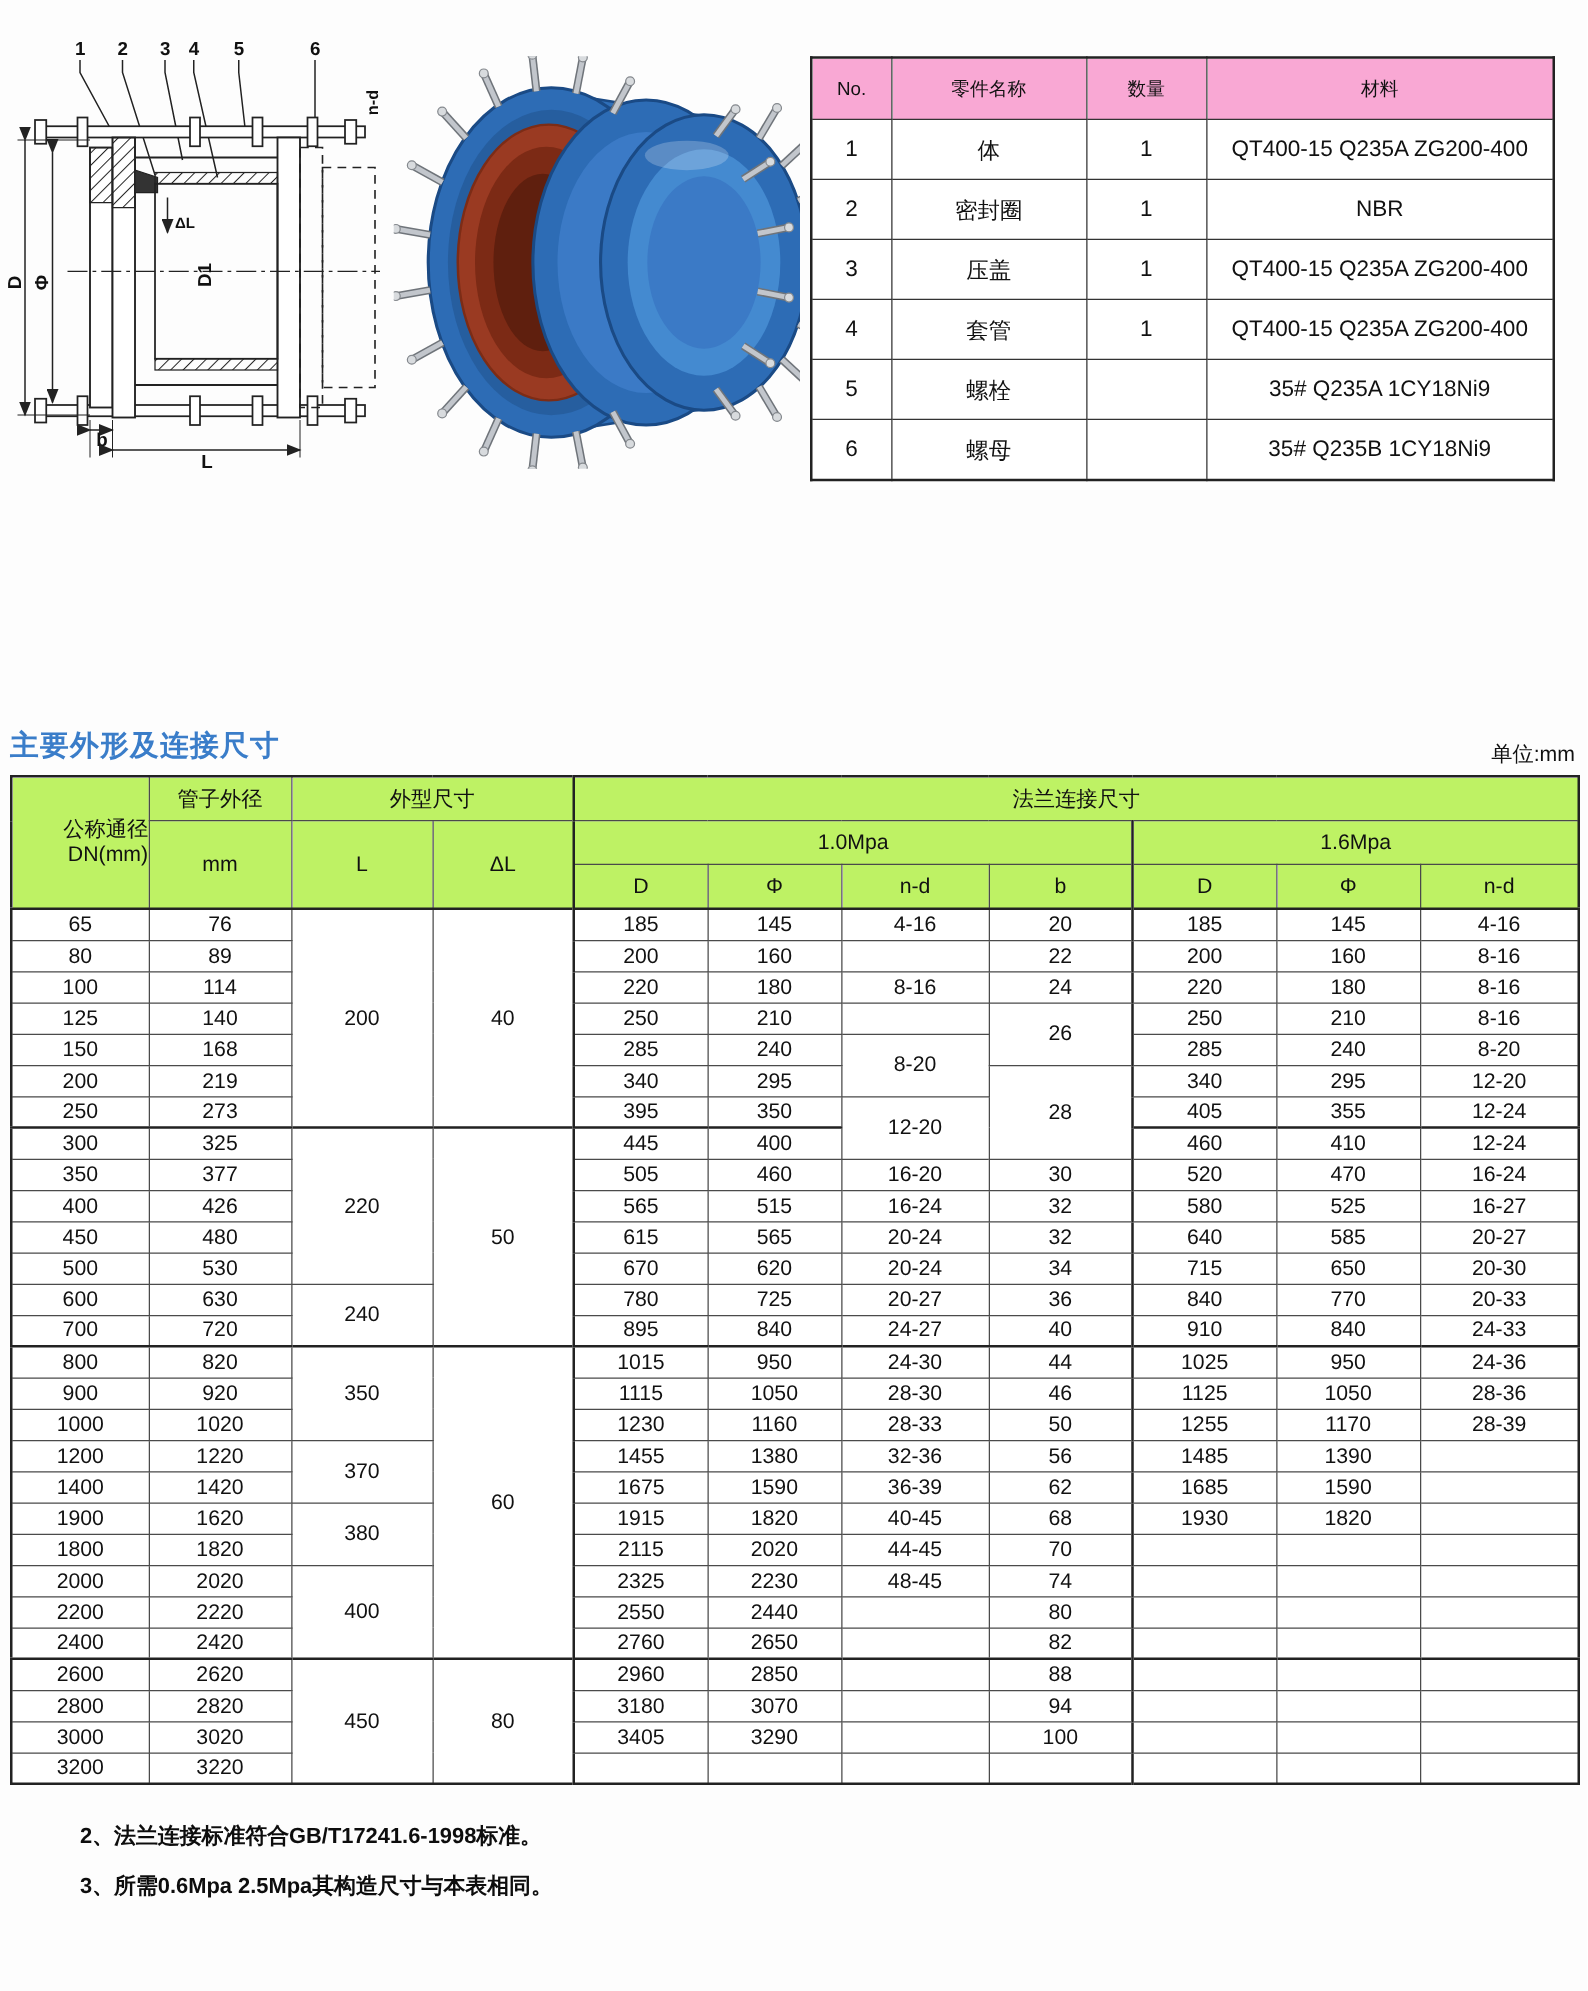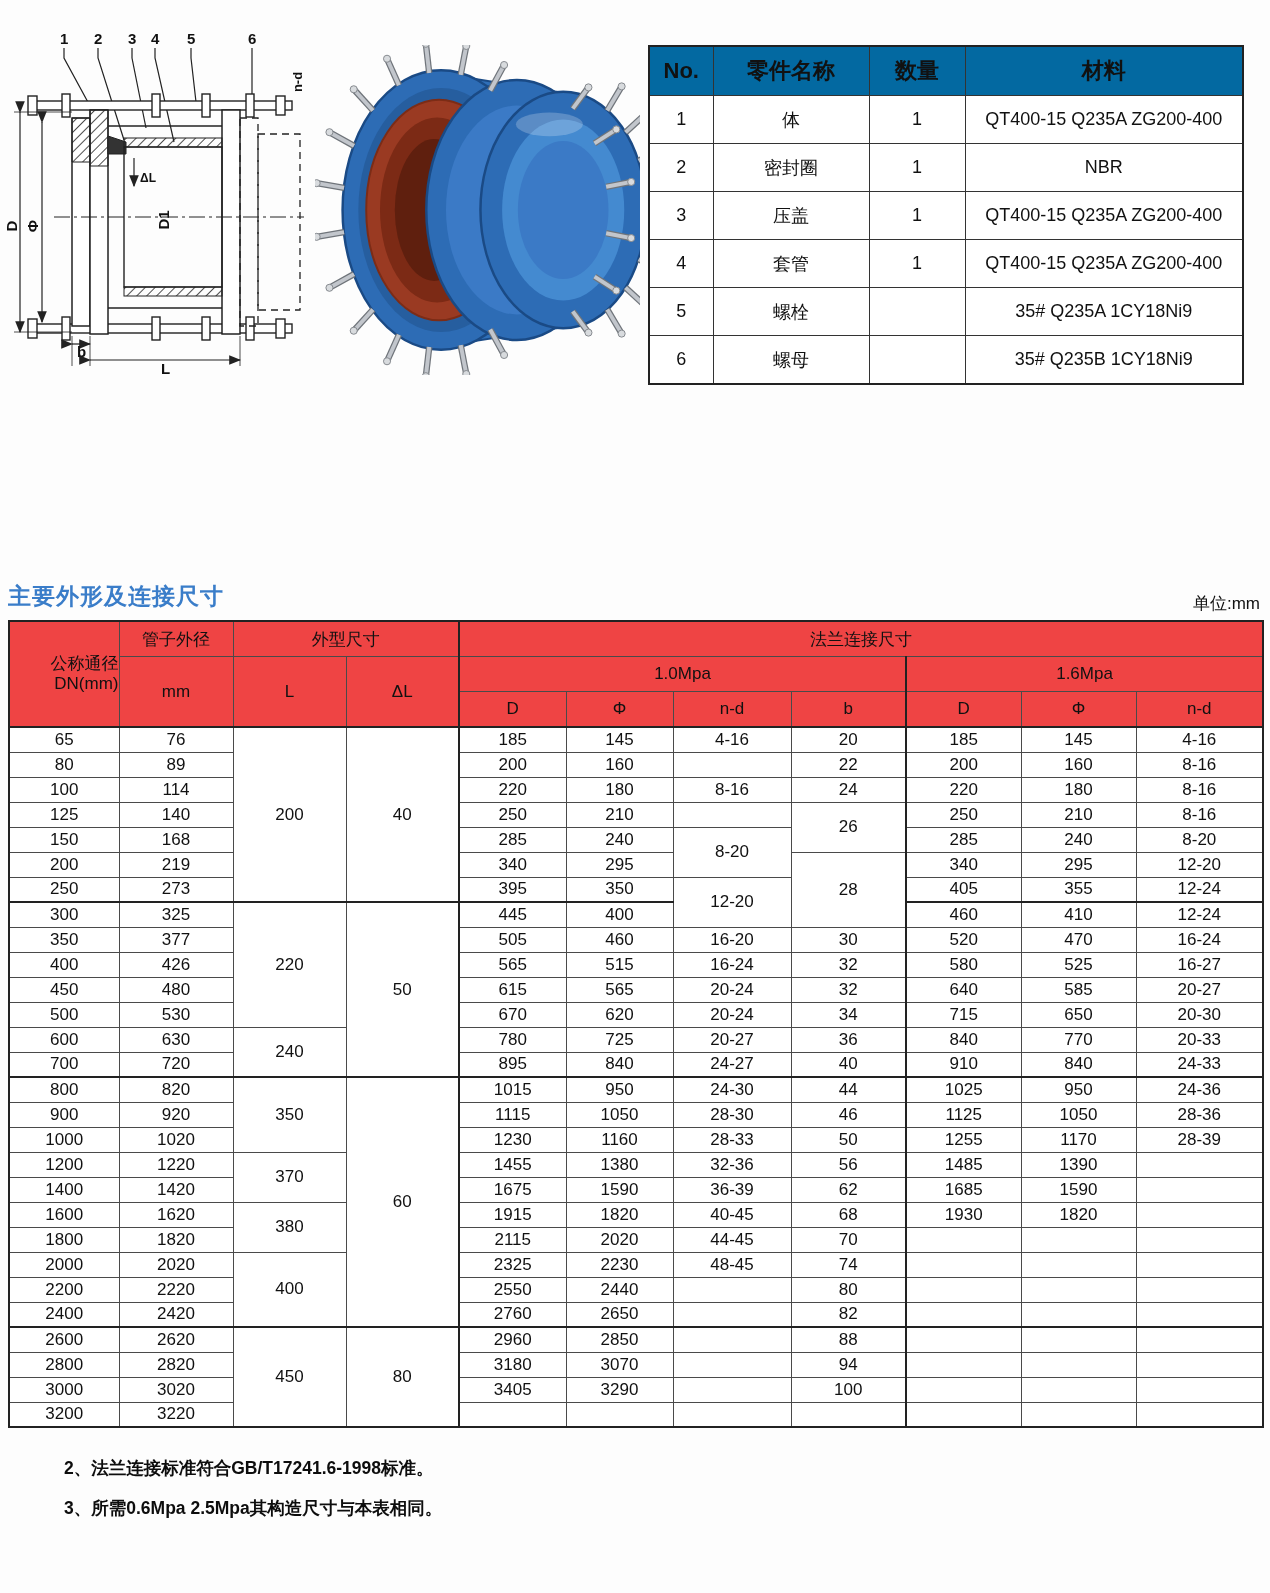--- a/index.html
+++ b/index.html
@@ -8,31 +8,31 @@
 
   
   .drawing-wrap{position:absolute;left:6px;top:30px;width:302px;height:345px;}
   .photo-wrap{position:absolute;left:315px;top:45px;width:325px;height:330px;}
 
   table{border-collapse:collapse;table-layout:fixed;}
 
   
   .parts-table{position:absolute;left:648px;top:45px;width:594px;border:2px solid #222;}
   .parts-table th,.parts-table td{border:1.5px solid #333;text-align:center;vertical-align:middle;overflow:hidden;white-space:nowrap;}
-  .parts-table th{background:#0369a1;height:46px;font-size:22px;font-weight:bold;}
+  .parts-table th{background:#f9a8d4;height:46px;font-size:15px;font-weight:normal;}
   .parts-table td{height:45px;font-size:18px;background:#fff;}
 
   
   .section-title{position:absolute;left:8px;top:581px;font-size:23px;font-weight:bold;color:#3a7dc9;letter-spacing:1px;}
   .unit-label{position:absolute;right:10px;top:592px;font-size:17px;color:#111;}
 
   
   .dim-table{position:absolute;left:8px;top:620px;width:1254px;border:2px solid #222;}
   .dim-table th,.dim-table td{border:1px solid #4a4a4a;text-align:center;vertical-align:middle;padding:0;overflow:hidden;font-size:17px;}
-  .dim-table thead th{background:#ef4444;height:34px;font-weight:normal;}
+  .dim-table thead th{background:#bef264;height:34px;font-weight:normal;}
   .dim-table thead tr{height:34px;}
   .dim-table tbody tr{height:25px;}
   .dim-table tbody td{background:#fff;}
   .dim-table thead{border-bottom:2px solid #222;}
   .dim-table .sep-left{border-left:2px solid #222;}
   .dim-table tbody tr.group-start td{border-top:2px solid #222;}
   .dn-head .l1,.dn-head .l2{display:block;line-height:20px;text-align:right;}
 
   
   .notes{position:absolute;left:8px;top:1448px;width:1254px;font-size:17.5px;line-height:40px;color:#0d0d0d;}
@@ -554,21 +554,21 @@
           <td>1420</td>
           <td class="sep-left">1675</td>
           <td>1590</td>
           <td>36-39</td>
           <td>62</td>
           <td class="sep-left">1685</td>
           <td>1590</td>
           <td></td>
         </tr>
         <tr>
-          <td>1600</td>
+          <td>1900</td>
           <td>1620</td>
           <td rowspan="2">380</td>
           <td class="sep-left">1915</td>
           <td>1820</td>
           <td>40-45</td>
           <td>68</td>
           <td class="sep-left">1930</td>
           <td>1820</td>
           <td></td>
         </tr>

